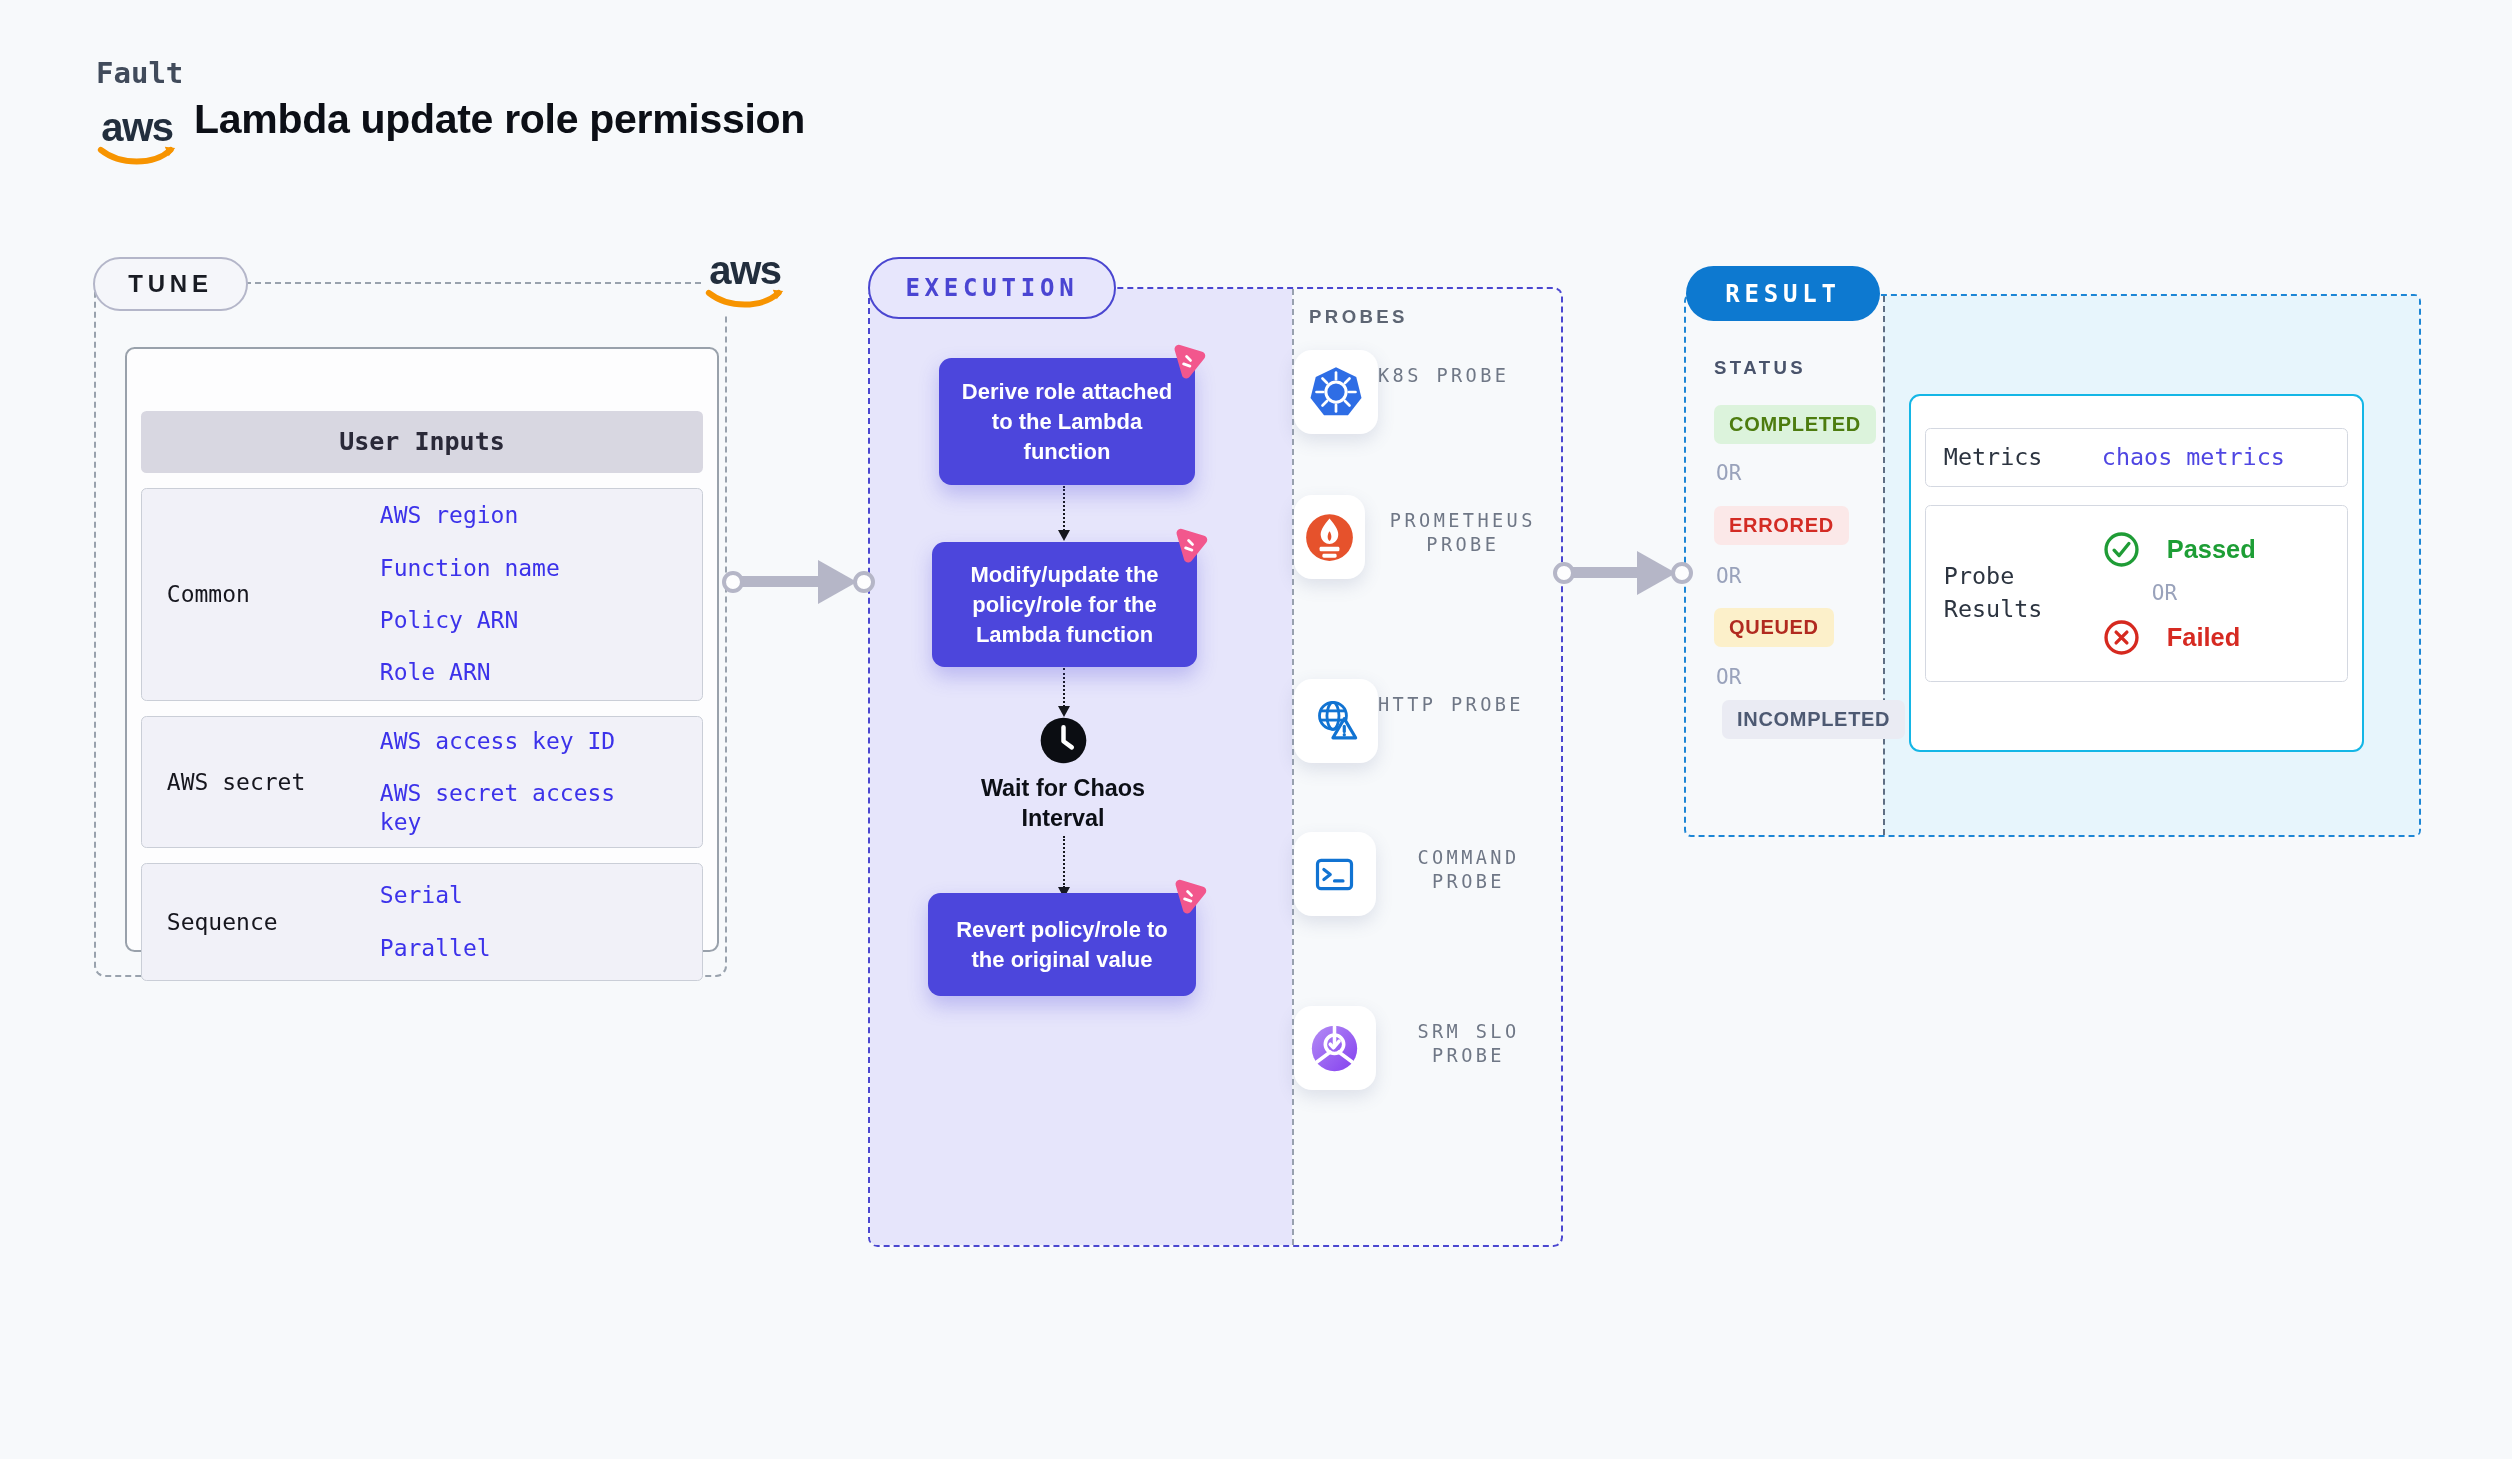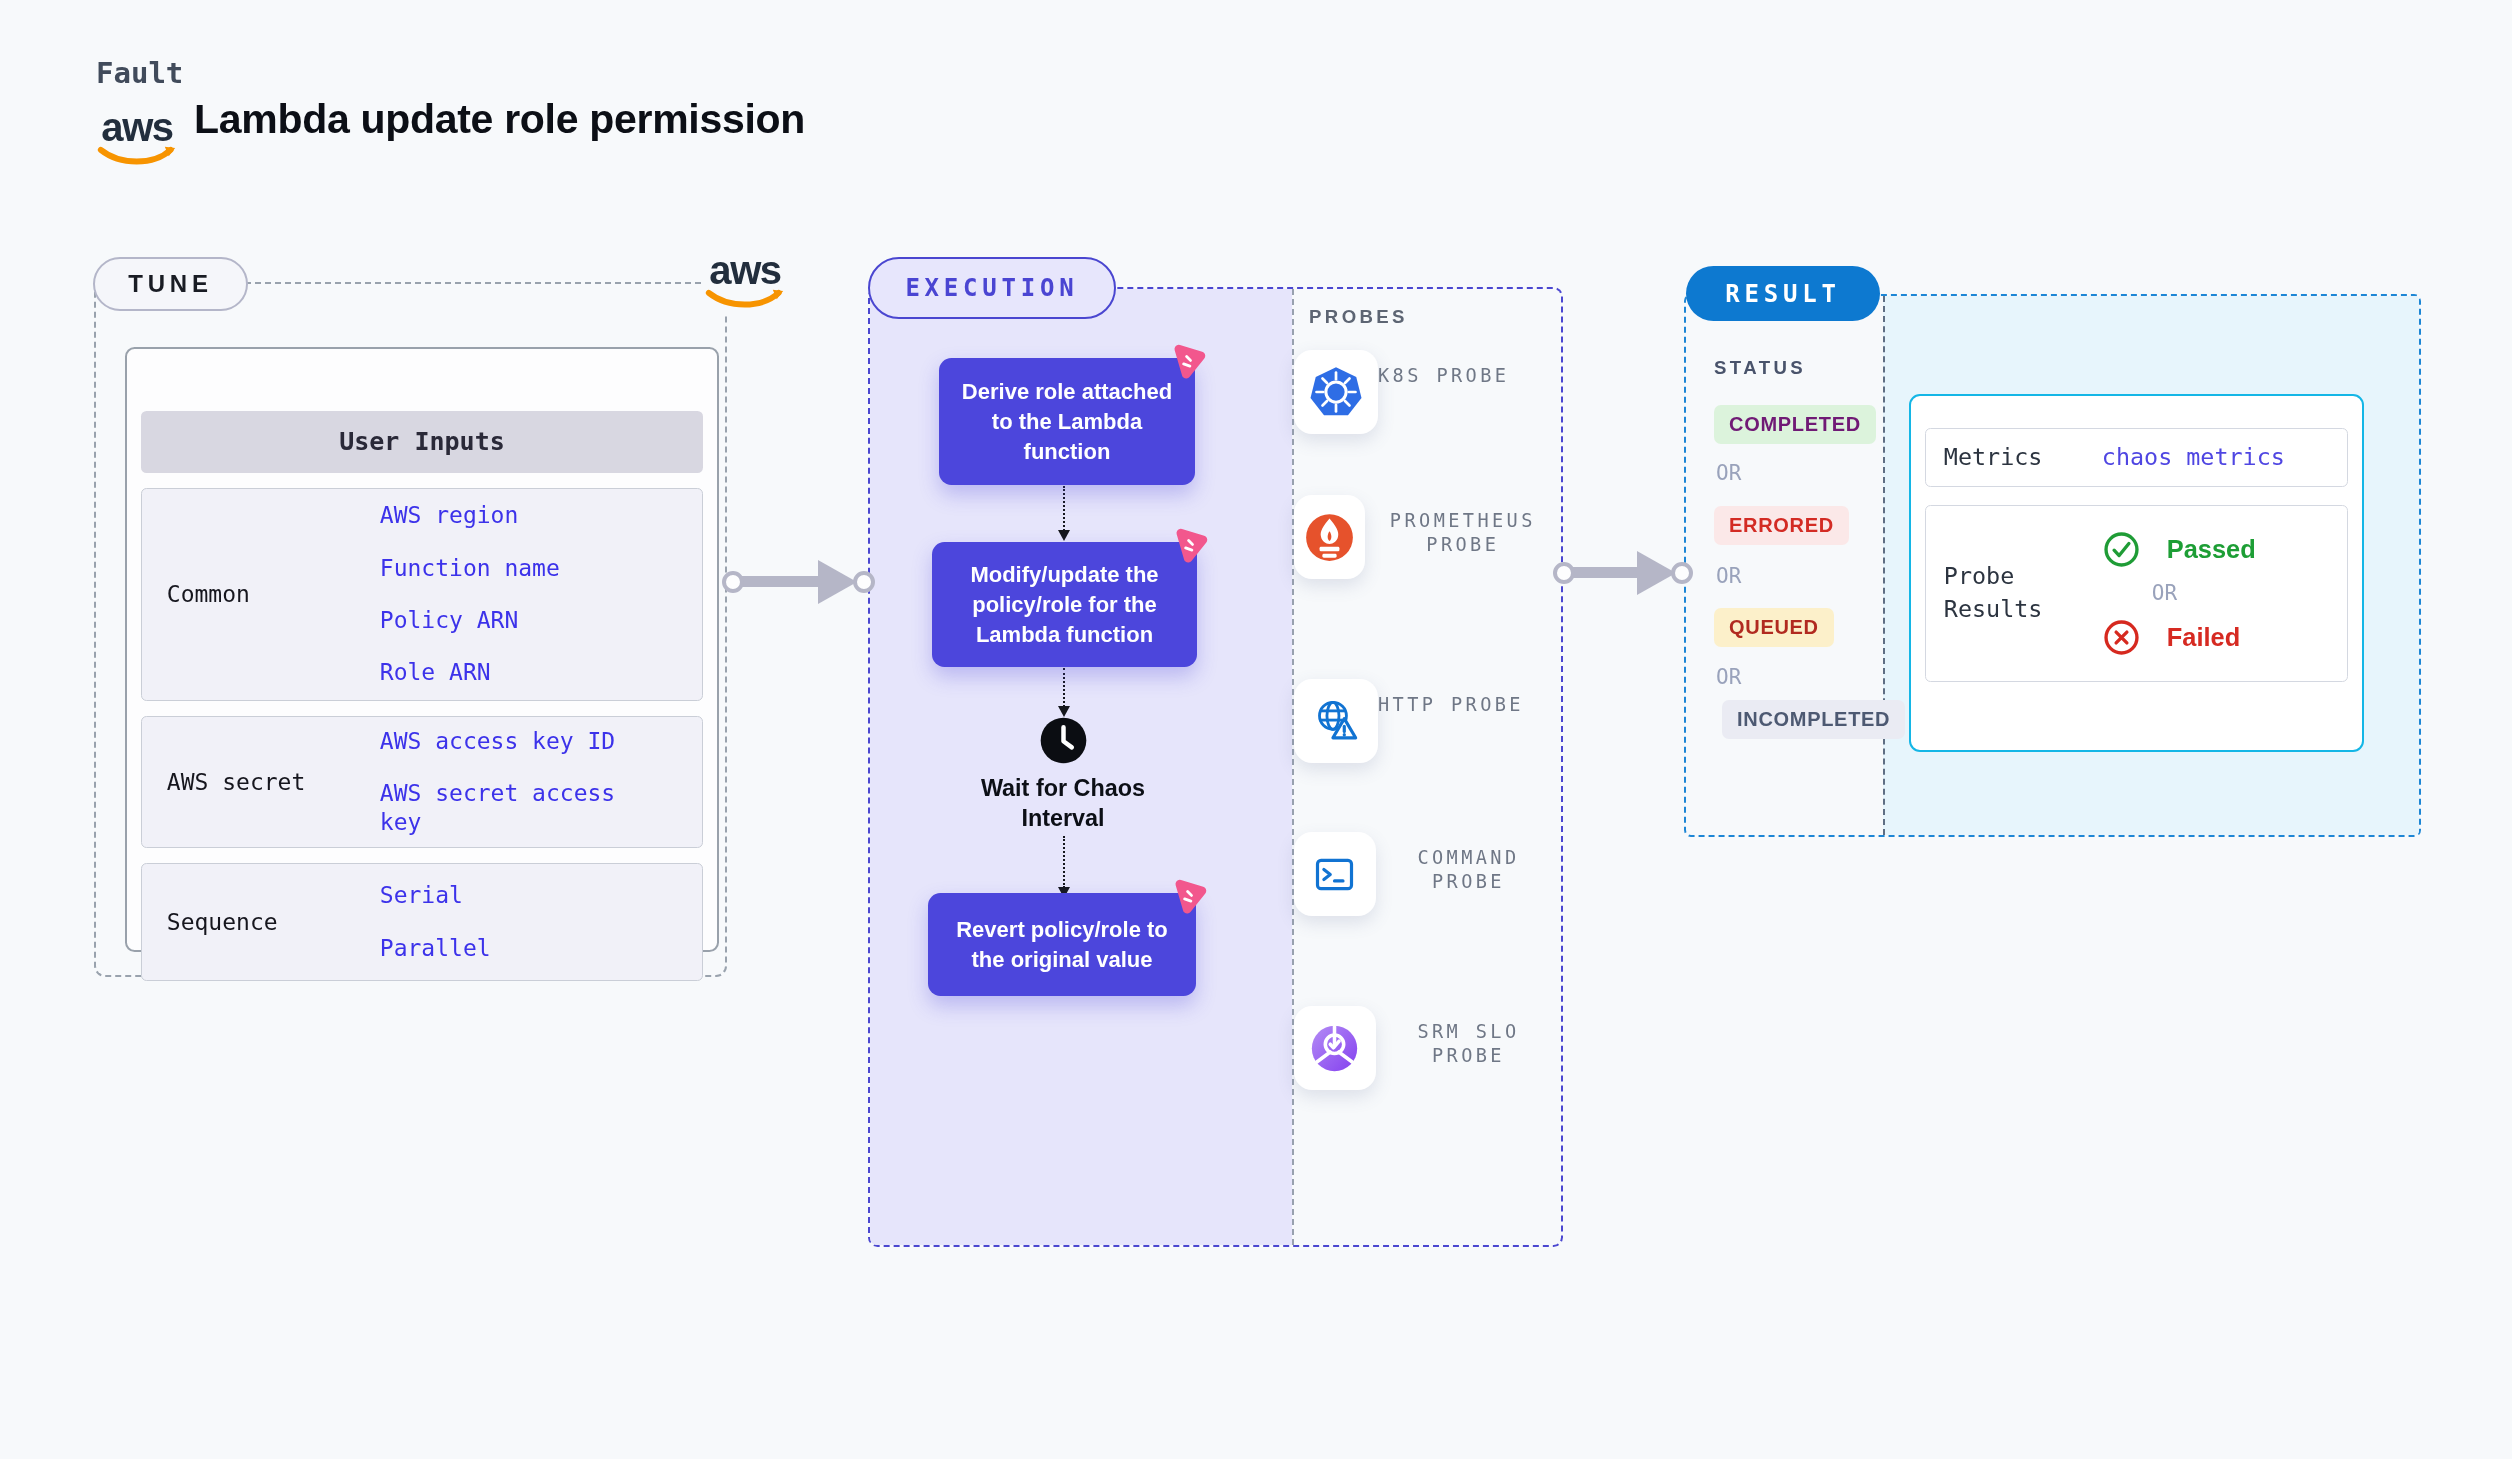--- a/index.html
+++ b/index.html
@@ -51,21 +51,21 @@
   
   .probe-item { position:absolute; width:100%; display:flex; flex-direction:row; align-items:flex-start; }
   .probe-card { width:84px; height:84px; background:#ffffff; border-radius:18px; box-shadow:0 6.9px 16.5px rgba(90,100,140,0.16); display:flex; align-items:center; justify-content:center; }
   .probe-label { margin-top:13.8px; text-align:center; font-family:"DejaVu Sans Mono",monospace; font-size:18.6px; letter-spacing:3.4px; color:#6f7786; line-height:24px; }
 
   
   .result-box { position:absolute; left:1684px; top:294px; width:737px; height:543px; border:2.8px dashed #1d86d5; border-radius:6.9px; }
   .result-cyan { position:absolute; left:197px; top:0; right:0; bottom:0; background:#e7f5fc; border-left:2.1px dashed #5f6e83; border-radius:0 4.1px 4.1px 0; }
   .status-title { position:absolute; left:28px; top:61px; font-size:18.6px; font-weight:700; letter-spacing:3.4px; color:#49536b; }
   .status-chip { position:absolute; left:28px; height:39px; display:flex; align-items:center; padding:0 15px; border-radius:6.9px; font-size:20px; font-weight:700; letter-spacing:0.7px; }
-  .chip-completed { top:109px; background:#dcf3dc; color:#701a75; }
+  .chip-completed { top:109px; background:#dcf3dc; color:#4d7c0f; }
   .chip-errored   { top:210px; background:#fbe8e8; color:#d32b24; }
   .chip-queued    { top:312px; background:#fcf0ca; color:#b12a20; }
   .chip-incompleted { top:404px; background:#eaebf3; color:#4d5972;margin-left:8px; }
   .status-or { position:absolute; left:30px; font-family:"DejaVu Sans Mono",monospace; font-size:21px; color:#99a2bb; }
   .or-1 { top:165px; } .or-2 { top:268px; } .or-3 { top:369px; }
 
   .output-panel { position:absolute; left:223px; top:98px; width:455px; height:358px; background:#ffffff; border:2.8px solid #14b6e6; border-radius:11px; padding:13.8px; }
   .output-header { height:59px; background:#d5d4df; border-radius:5.5px; display:flex; align-items:center; justify-content:center; font-family:"DejaVu Sans Mono",monospace; font-size:25.4px; font-weight:600; color:#6a6a79; }
   .output-row { border:1.4px solid #d4d8e1; border-radius:5.5px; margin-top:18px; display:flex; padding:12.4px 0 12.4px 18px; }
   .output-row-label { flex:0 0 158px; font-family:"DejaVu Sans Mono",monospace; font-size:23.4px; color:#2c3440; line-height:33px; display:flex; flex-direction:column; justify-content:center; }

